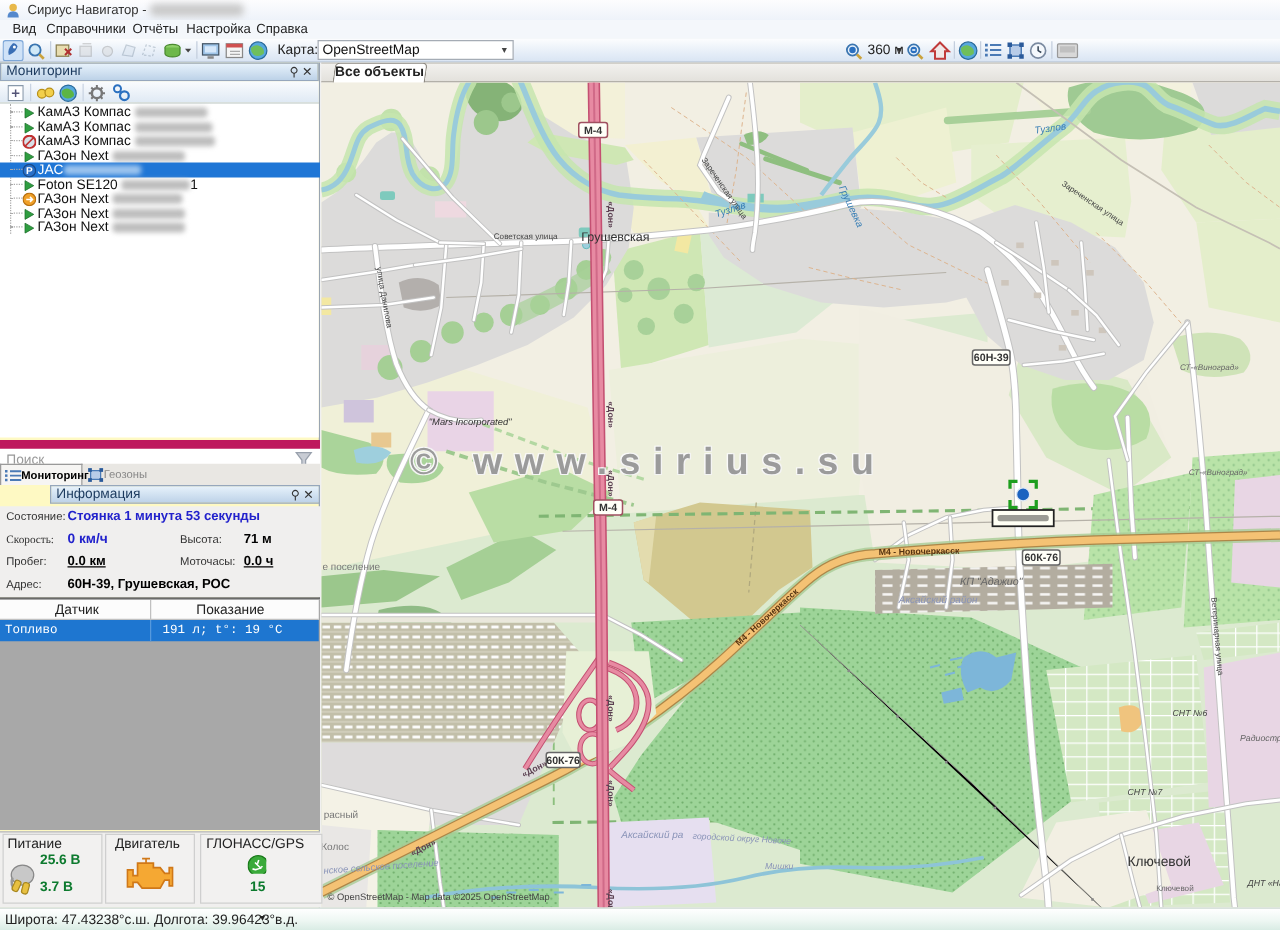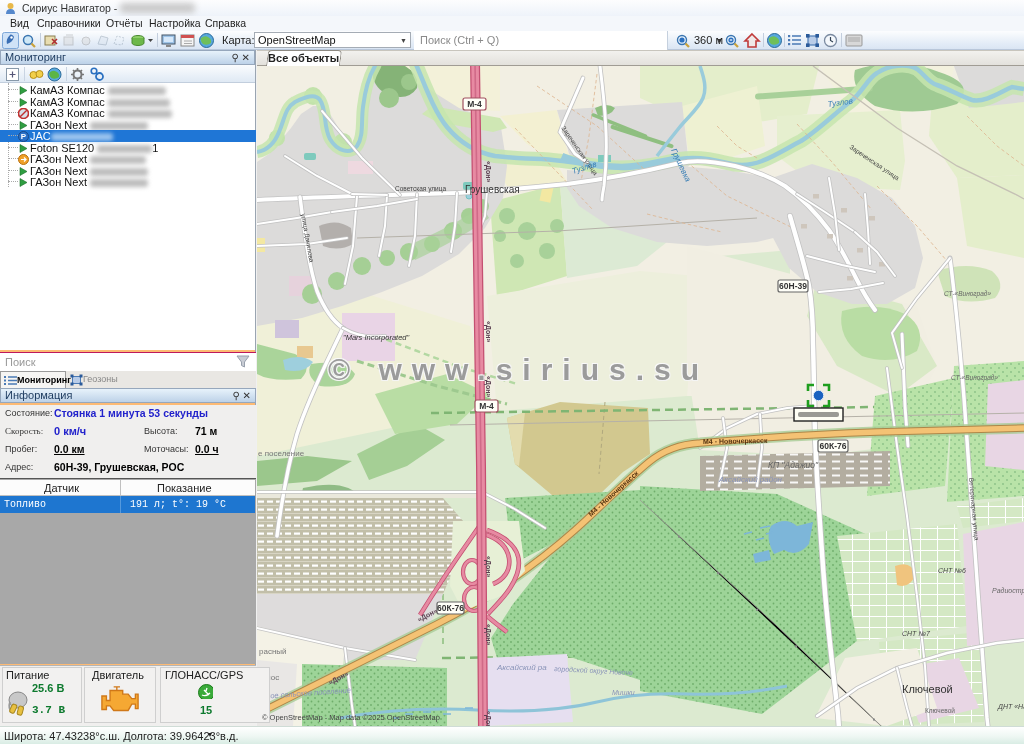--- a/index.html
+++ b/index.html
@@ -12,32 +12,32 @@
 #appicon { position:absolute; left:4px; top:2px; width:13px; height:13px; }
 #menubar { position:absolute; left:0; top:16px; width:1024px; height:15px; background:#f4f7fb; font-size:10.5px; color:#222; }
 #menubar span { position:absolute; top:1px; }
 #toolbar { position:absolute; left:0; top:31px; width:1024px; height:19px;
   background:linear-gradient(#fcfdfe,#e3ecf7 70%,#dae5f3); border-bottom:1px solid #b9c7da; font-size:11px; color:#222; }
 #mapsel { position:absolute; left:254px; top:1px; width:157px; height:16px; background:#fff; border:1px solid #a5acb5; font-size:11px; padding:1px 3px; color:#111; }
 #mapsel .arr { position:absolute; right:3px; top:4px; font-size:7px; color:#444; }
 #searchbox { position:absolute; left:414px; top:0px; width:254px; height:19px; background:#fff; border-right:1px solid #c5d0de; font-size:11px; color:#8a8a8a; padding:3px 6px; }
 #ztext { position:absolute; left:694px; top:3px; font-size:11px; color:#222; }
 
-#lpanel { position:absolute; left:0; top:50px; width:256px; height:676px; background:#fdba74; border-right:1px solid #9aa5b1; }
+#lpanel { position:absolute; left:0; top:50px; width:256px; height:676px; background:#fef9c3; border-right:1px solid #9aa5b1; }
 .phead { position:relative; height:15px; background:linear-gradient(#e7f2fb,#bdd2e8); border:1px solid #96a7bc; font-size:11px; color:#1c3a5e; padding:0px 4px; }
 .phead .ico { position:absolute; right:4px; top:1px; font-size:10px; color:#333; }
 #ttool { height:18px; background:linear-gradient(#fafcfe,#dfe9f4); border-bottom:1px solid #c2cedd; position:relative; }
 #tree { height:267px; background:#fff; position:relative; font-size:11px; color:#111; }
 .trow { position:absolute; left:0; width:256px; height:12px; }
 .trow .lbl { position:absolute; left:30px; top:0px; white-space:nowrap; }
 .blurp { display:inline-block; height:8px; background:#bdbdbd; filter:blur(2px); border-radius:3px; vertical-align:middle; }
-#srch { position:absolute; left:0; top:302px; width:256px; height:24px; background:#fff; border-top:1px solid #be185d; border-bottom:1px solid #a0a0a0; font-size:11px; color:#999; }
+#srch { position:absolute; left:0; top:302px; width:256px; height:24px; background:#fff; border-top:7px solid #be185d; border-bottom:1px solid #a0a0a0; font-size:11px; color:#999; }
 #ltabs { position:absolute; left:0; top:321px; width:256px; height:17px; background:#e9e7e3; font-size:9px; }
 .ltab { position:absolute; top:0; height:17px; padding:3px 2px 0 16px; }
-#infok { position:absolute; left:0; top:338px; width:256px; }
+#infok { position:absolute; left:0; top:338px; width:256px;padding-left:40px; }
 #infop { position:absolute; left:0; top:355px; width:256px; height:73px; background:#f0efee; font-size:9px; color:#333; }
 #infop b { color:#000; }
 .bluv { color:#2222cc; font-weight:bold; }
 #stable { position:absolute; left:0; top:428px; width:256px; height:186px; background:#a8a8a8; border-top:1px solid #555; font-size:11px; }
 #sthead { position:absolute; left:0; top:1px; width:255px; height:16px; background:#fcfcfc; border-bottom:1px solid #c0c0c0; color:#222; }
 #strow { position:absolute; left:0; top:17px; width:255px; height:17px; background:#1e76d0; color:#fff; font-family:"Liberation Mono",monospace; font-size:10px; }
 #bcells { position:absolute; left:0; top:615px; width:256px; height:61px; background:#f0efee; border-top:1px solid #b5b5b5; font-size:11px; color:#222; }
 .bcell { position:absolute; top:1px; height:56px; border:1px solid #cfcfcf; background:#f2f1f0; }
 .grn { color:#0d7a2e; font-weight:bold; }
 
@@ -109,21 +109,20 @@
         <rect x="1" y="2" width="13" height="11" fill="#f5f5f5" stroke="#888"></rect>
         <rect x="1" y="2" width="13" height="3" fill="#d05050"></rect>
         <path d="M4,8 H12 M4,10.5 H12" stroke="#aaa" stroke-width="1"></path>
       </svg>
     <svg style="position:absolute;left:198px;top:1px" width="17" height="17">
         <circle cx="8.5" cy="8.5" r="7" fill="#57a8dd" stroke="#2a6a9a"></circle>
         <path d="M3,6 Q7,3 10,5 Q14,7 13,11 Q9,14 5,12 Q2,9 3,6 Z" fill="#6fbf5a"></path>
       </svg>
     <span style="position:absolute;left:222px;top:3px;">Карта:</span>
     <div id="mapsel">OpenStreetMap<span class="arr">▼</span></div>
-    <div id="searchbox">Поиск (Ctrl + Q)</div>
 
     <svg style="position:absolute;left:674px;top:2px" width="17" height="16">
         <circle cx="8" cy="7" r="4.5" fill="#e8f2fc" stroke="#3a75b0" stroke-width="1.4"></circle>
         <circle cx="8" cy="7" r="2.6" fill="#2a70c0"></circle>
         <path d="M11.5,10.5 L15,14" stroke="#caa23c" stroke-width="2.2"></path>
       </svg>
     <svg style="position:absolute;left:723px;top:2px" width="17" height="16">
         <circle cx="8" cy="7" r="4.5" fill="#e8f2fc" stroke="#3a75b0" stroke-width="1.4"></circle>
         <circle cx="8" cy="7" r="2.6" fill="#2a70c0"></circle>
         <path d="M6.8,7 L9.2,7" stroke="#fff" stroke-width="1.2"></path>
@@ -631,30 +630,30 @@
     <div id="bcells">
       <div class="bcell" style="left:2px;width:80px;">
           <span style="position:absolute;left:3px;top:1px;">Питание</span>
         <svg style="position:absolute;left:1px;top:20px" width="26" height="30">
             <ellipse cx="14" cy="12" rx="9" ry="8" fill="#c8c8c8" stroke="#888"></ellipse>
             <path d="M6,14 Q4,20 8,24" stroke="#999" stroke-width="2" fill="none"></path>
             <rect x="7" y="16" width="5" height="9" rx="2" fill="#e8c040" stroke="#a88820" transform="rotate(25 9 20)"></rect>
             <rect x="14" y="18" width="5" height="9" rx="2" fill="#e8c040" stroke="#a88820" transform="rotate(15 16 22)"></rect>
           </svg>
         <span class="grn" style="position:absolute;left:29px;top:14px;">25.6 В</span>
-        <span class="grn" style="position:absolute;left:29px;top:36px;font-family:Liberation Mono, monospace;">3.7 В</span>
+        <span class="grn" style="position:absolute;left:29px;top:36px;">3.7 В</span>
       </div>
       <div class="bcell" style="left:84px;width:72px;">
           <span style="position:absolute;left:7px;top:1px;">Двигатель</span>
         <svg style="position:absolute;left:16px;top:17px" width="38" height="31" viewBox="0 0 42 34">
             <path d="M10,6 L24,6 L24,10 L30,10 L34,15 L38,15 L38,10 L41,10 L41,26 L38,26 L38,21 L34,21 L30,28 L14,28 L10,23 L6,23 L6,27 L1,27 L1,12 L6,12 L6,17 L10,17 Z" fill="#f5a833" stroke="#d07818" stroke-width="1.5"></path>
             <path d="M14,2 L21,2 M17.5,2 L17.5,6" stroke="#d07818" stroke-width="1.5"></path>
           </svg>
         </div>
-      <div class="bcell" style="left:160px;width:110px;">
+      <div class="bcell" style="left:160px;width:98px;">
           <span style="position:absolute;left:4px;top:1px;">ГЛОНАСС/GPS</span>
         <svg style="position:absolute;left:37px;top:16px" width="15" height="15">
             <circle cx="8.5" cy="8.5" r="8" fill="#3aaa3a" stroke="#1a7a1a"></circle>
             <path d="M4,11 Q8,13 12,9 M6,6 L11,11 M9,4 L8,7" stroke="#fff" stroke-width="1.3" fill="none"></path>
           </svg>
         <span class="grn" style="position:absolute;left:39px;top:36px;">15</span>
       </div>
     </div>
   </div>
   <div id="statusbar">

